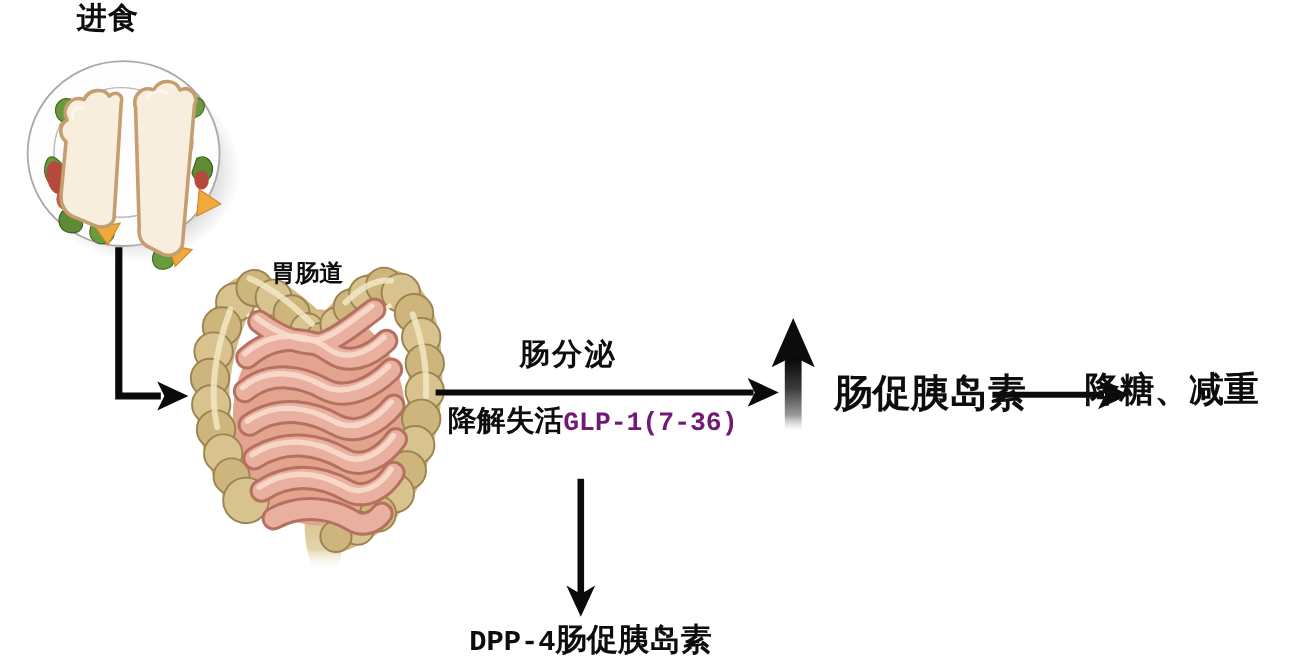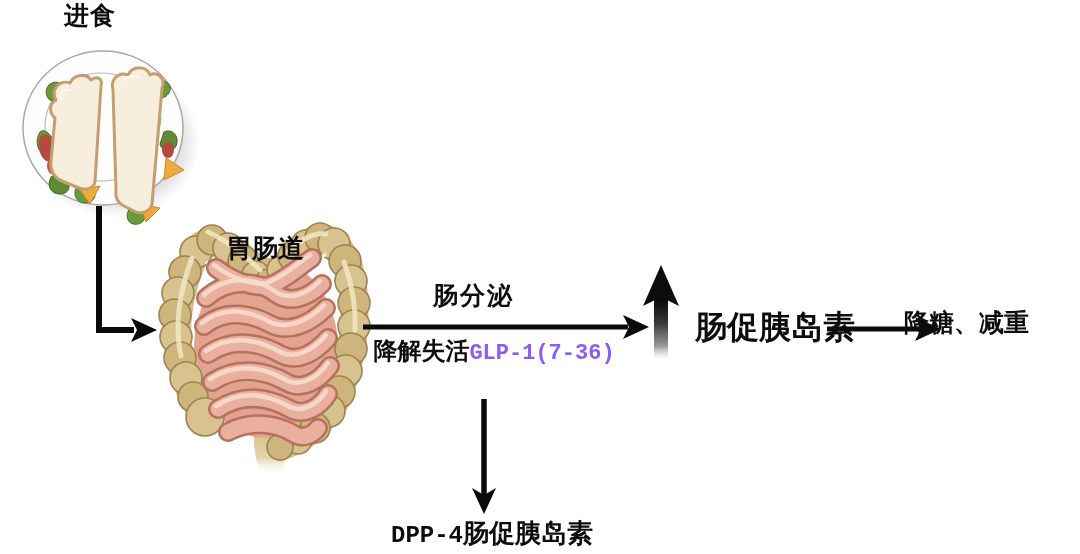--- a/index.html
+++ b/index.html
@@ -12,33 +12,33 @@
     color:#0d0d0d;
   }
   .canvas svg{position:absolute;left:0;top:0;}
   .lbl{
     position:absolute;
     font-weight:700;
     white-space:nowrap;
     line-height:1.15;
   }
   .lbl-eating   {left:64px;  top:2px;   font-size:25px;letter-spacing:1px;}
-  .lbl-gi       {left:226px; top:234px; font-size:26px;}
+  .lbl-gi       {left:226px; top:217px; font-size:20px;}
   .lbl-secretion{left:433px; top:282px; font-size:25px;letter-spacing:2px;font-family:Liberation Serif, serif;}
   .lbl-incretin {left:695px; top:309px; font-size:32px;}
-  .lbl-outcome  {left:904px; top:309px; font-size:25px;}
+  .lbl-outcome  {left:904px; top:309px; font-size:29px;}
   .bio-block{
     position:absolute;left:354px;top:338px;width:280px;
     text-align:center;font-weight:700;line-height:26px;font-size:24px;
   }
   .dpp-block{
     position:absolute;left:372px;top:519px;width:240px;
     text-align:center;font-weight:700;font-size:26px;line-height:30px;
   }
-  .red{color:#8b5cf6;}
+  .red{color:#701a75;}
   .mono{font-family:"Liberation Mono","DejaVu Sans Mono",monospace;font-size:22px;font-weight:700;}
   .dpp-block .mono{font-size:24px;margin-top:18px;}
   .arrow-line{stroke:#0a0a0a;fill:none;stroke-width:5;}
   .arrow-head{fill:#0a0a0a;stroke:none;}
   .tube-o{fill:none;stroke:#b5705f;stroke-width:20;stroke-linecap:round;}
   .tube-b{fill:none;stroke:#e9b0a0;stroke-width:15;stroke-linecap:round;}
   .tube-h{fill:none;stroke:#f8dccb;stroke-width:4.5;stroke-linecap:round;opacity:.9;}
   .bead1{fill:#d8c28e;stroke:#9c8452;stroke-width:1.6;}
   .bead2{fill:#cdb57c;stroke:#9c8452;stroke-width:1.6;}
   .colon-hl{fill:none;stroke:#f2e7c4;stroke-width:5;stroke-linecap:round;opacity:.85;}

